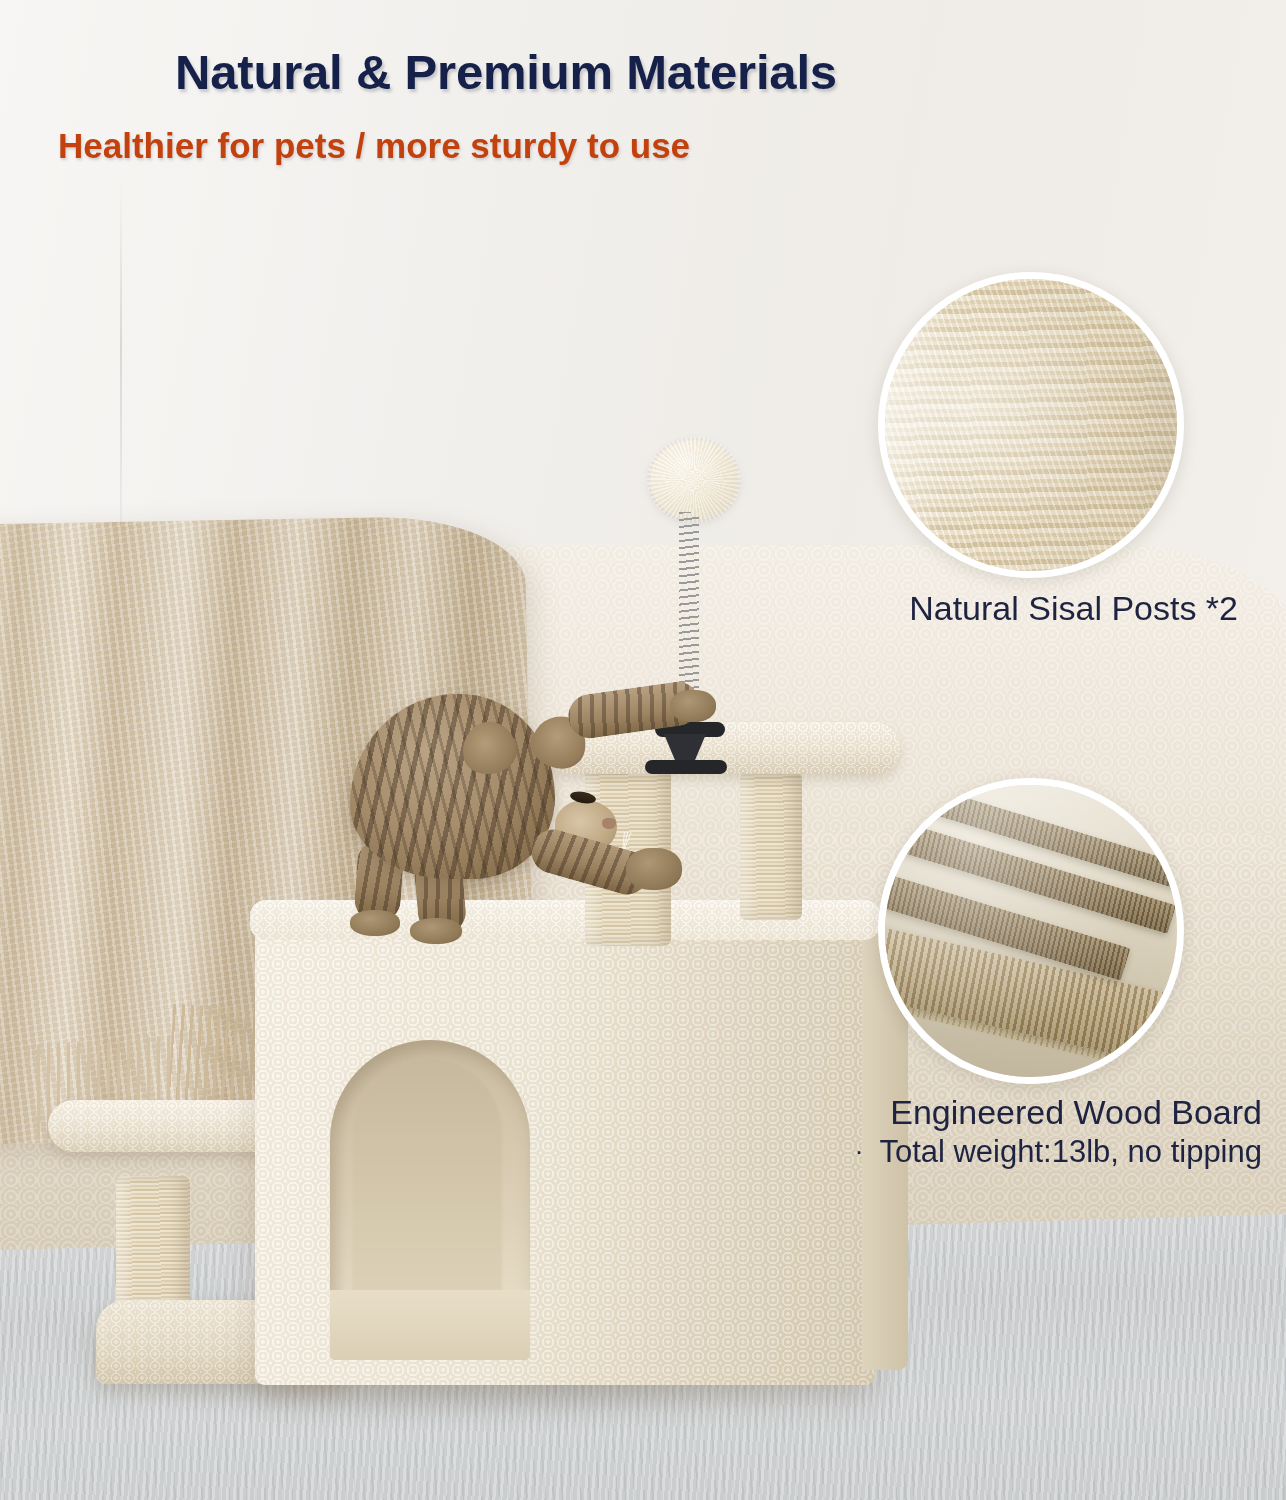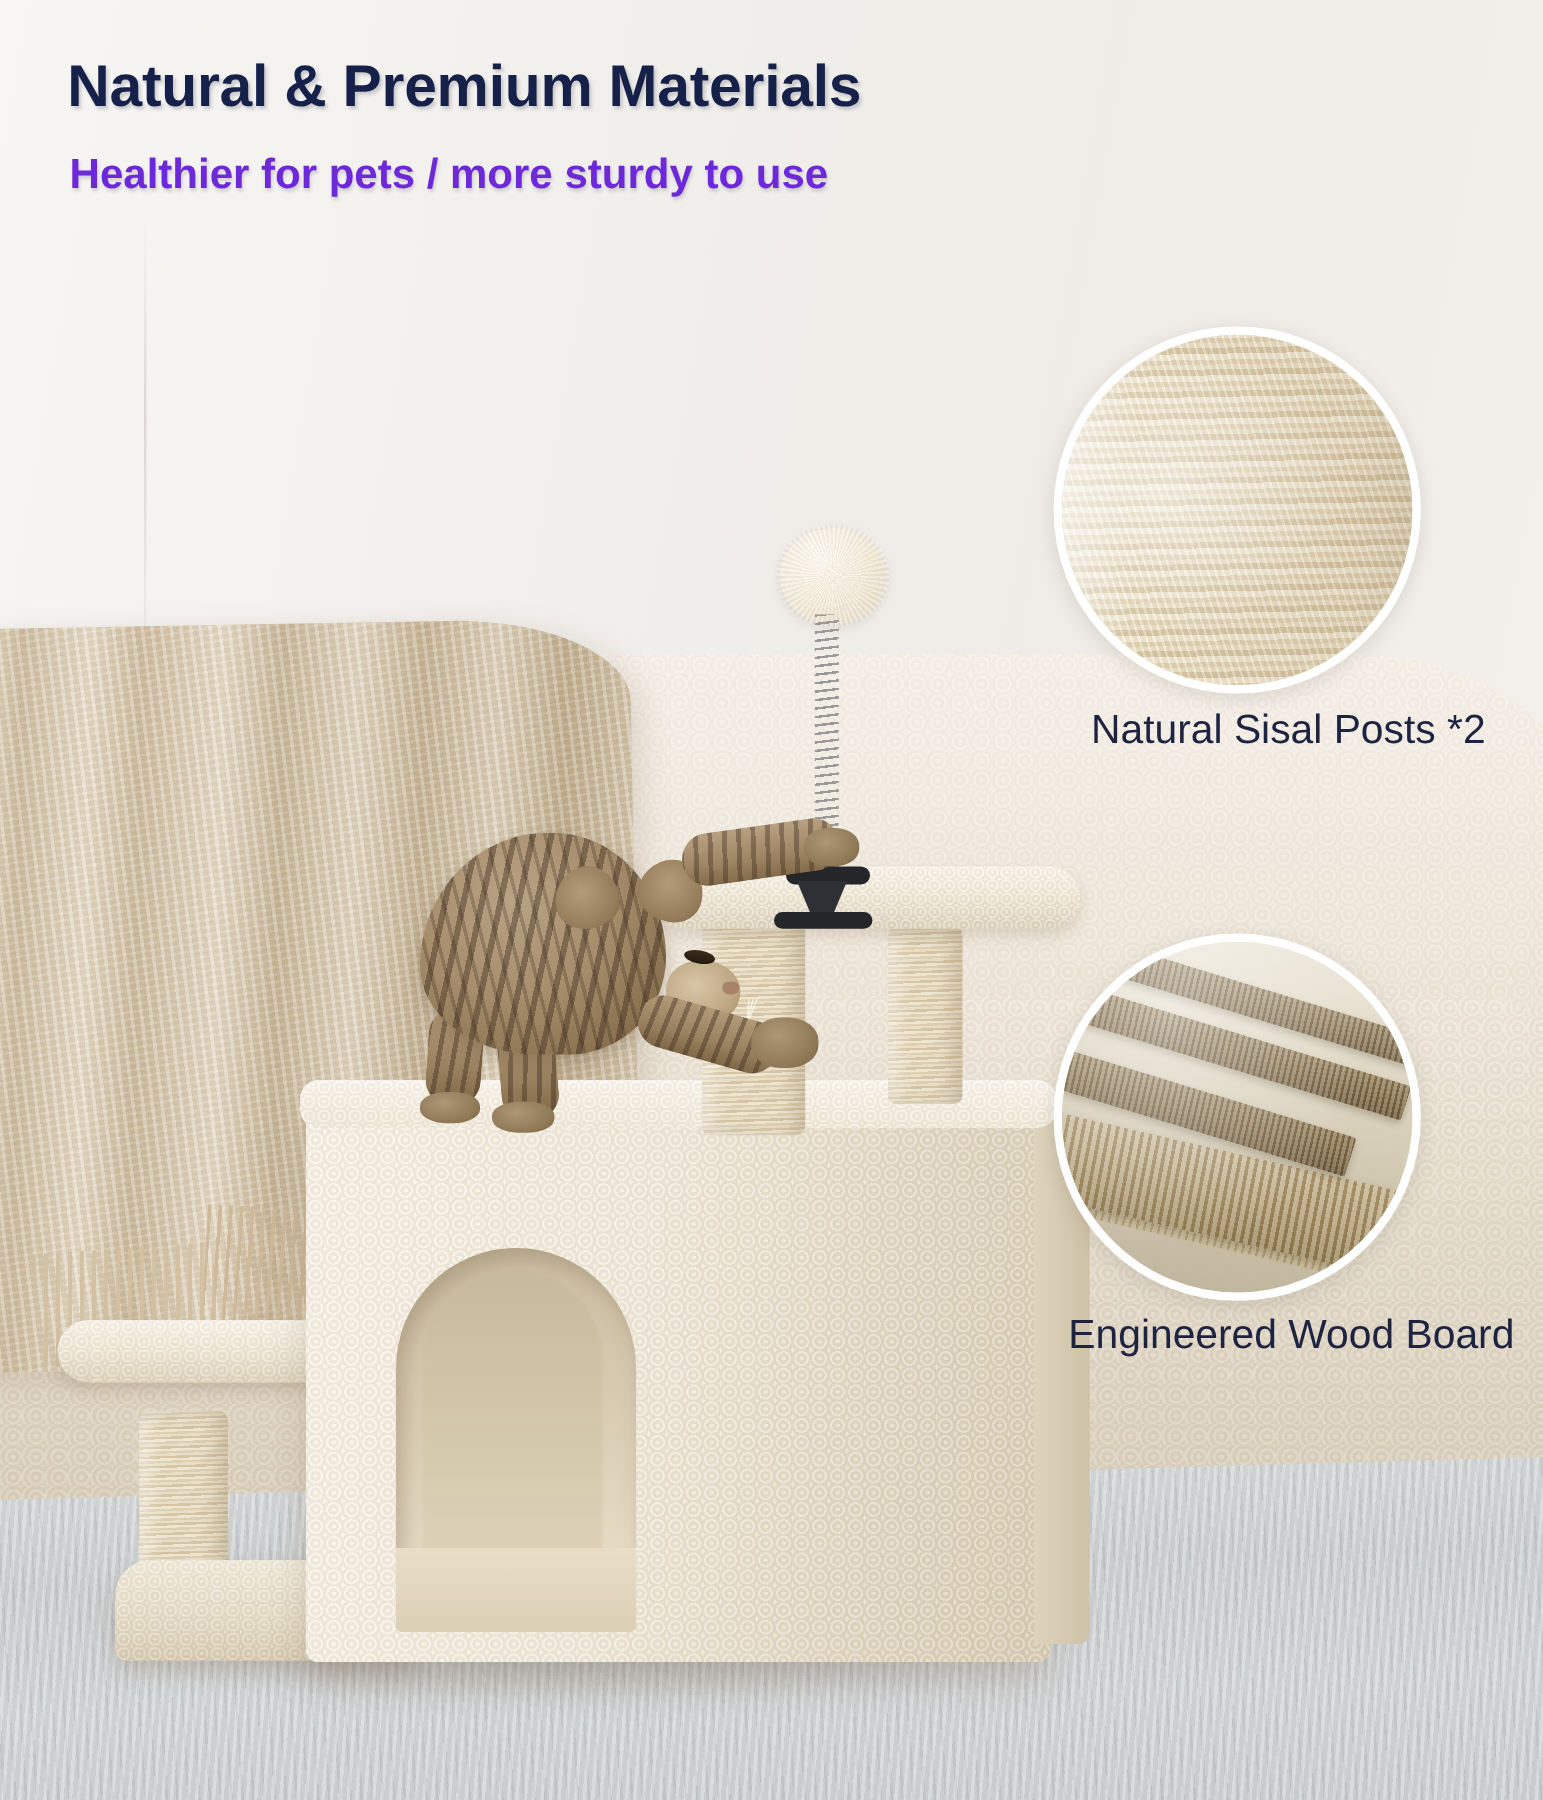--- a/index.html
+++ b/index.html
@@ -397,24 +397,25 @@
     background:radial-gradient(ellipse at 30% 20%,rgba(255,255,255,.42) 0%,rgba(255,255,255,0) 60%),
                linear-gradient(200deg,rgba(255,255,255,.30) 0%,rgba(255,255,255,0) 35%,rgba(110,92,62,.20) 100%);
   }
 
   
   .headline{
     position:absolute;left:56px;top:44px;width:900px;
     font-size:49px;font-weight:bold;color:#16214a;
     letter-spacing:-.2px;
     text-shadow:2px 3px 3px rgba(130,130,140,.38);
+    text-align:center;
   }
   .subhead{
     position:absolute;left:58px;top:126px;width:900px;
-    font-size:35px;font-weight:bold;color:#6d28d9;
+    font-size:35px;font-weight:bold;color:#c2410c;
     text-shadow:1px 2px 3px rgba(130,130,140,.34);
   }
 
   .feature{
     position:absolute;text-align:right;color:#1d2340;
   }
   .feature-title{
     font-size:34px;font-weight:400;line-height:1.18;white-space:nowrap;
   }
   .feature-bullet{
@@ -511,15 +512,18 @@
 
   <div class="headline">Natural &amp; Premium Materials</div>
   <div class="subhead">Healthier for pets / more sturdy to use</div>
 
   <div class="feature f-sisal">
     <div class="feature-title">Natural Sisal Posts *2</div>
   </div>
 
   <div class="feature f-wood">
     <div class="feature-title">Engineered Wood Board</div>
+    <div class="feature-bullet">
+      <span class="bullet-dot">·</span><span>Total weight:13lb, no tipping</span>
+    </div>
   </div>
 
 </div>
 
 </body></html>

